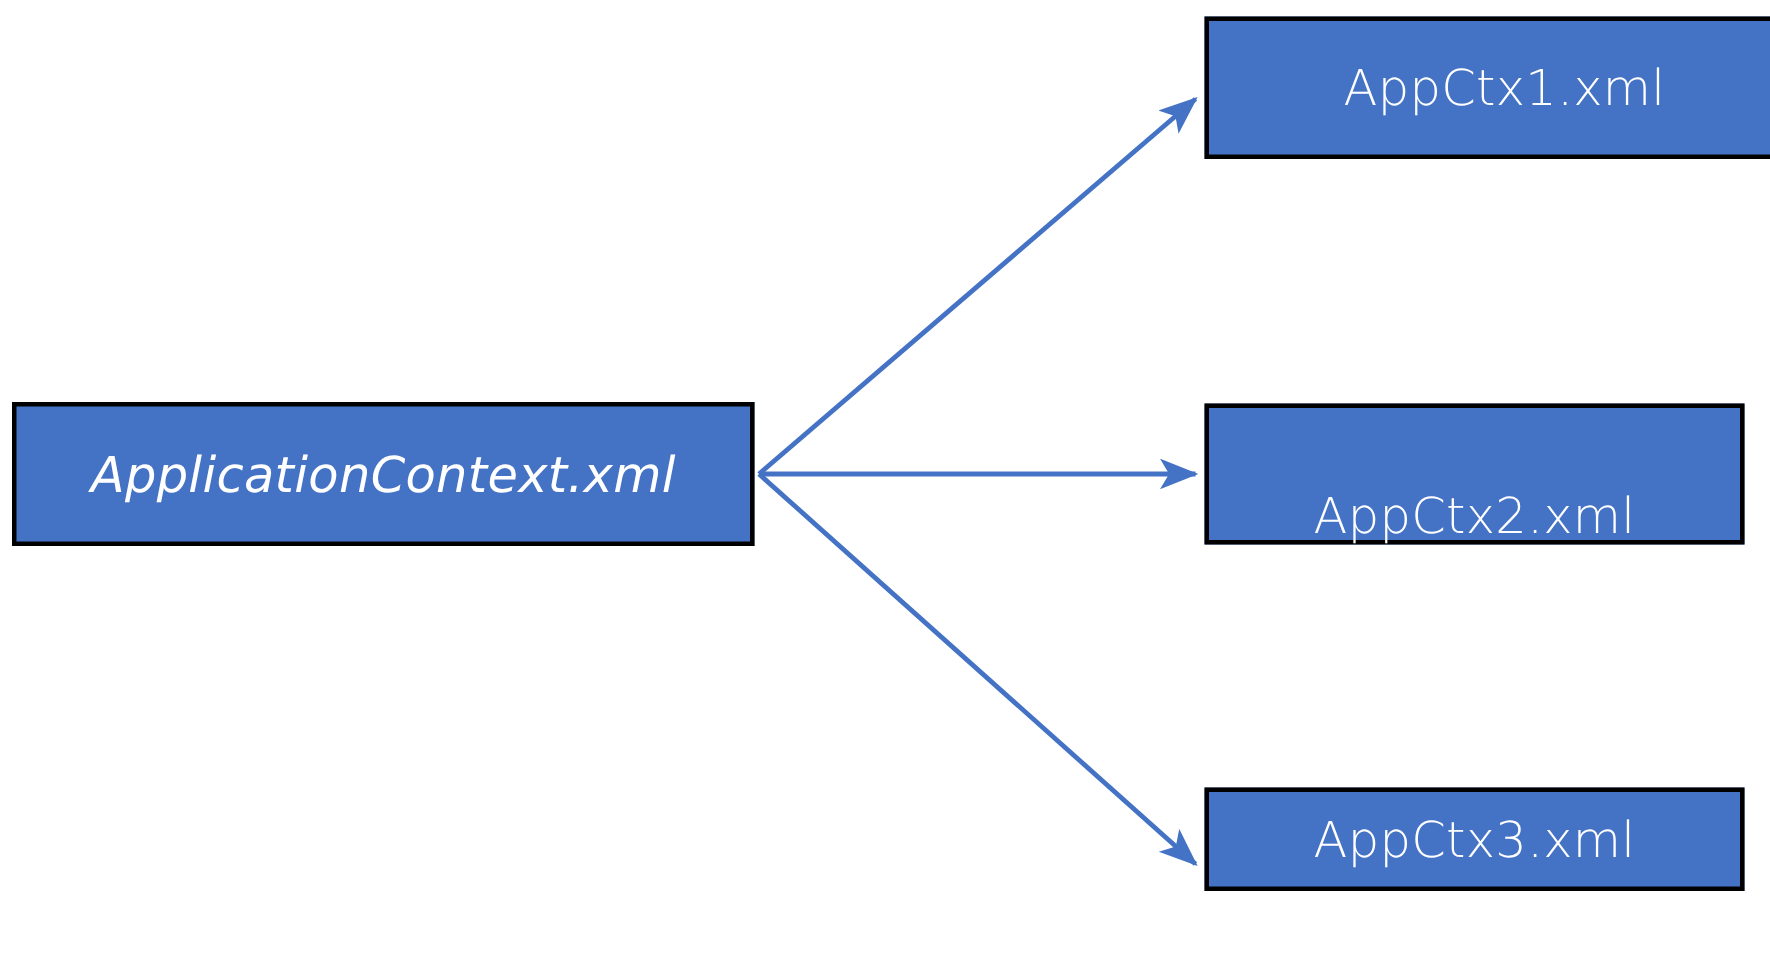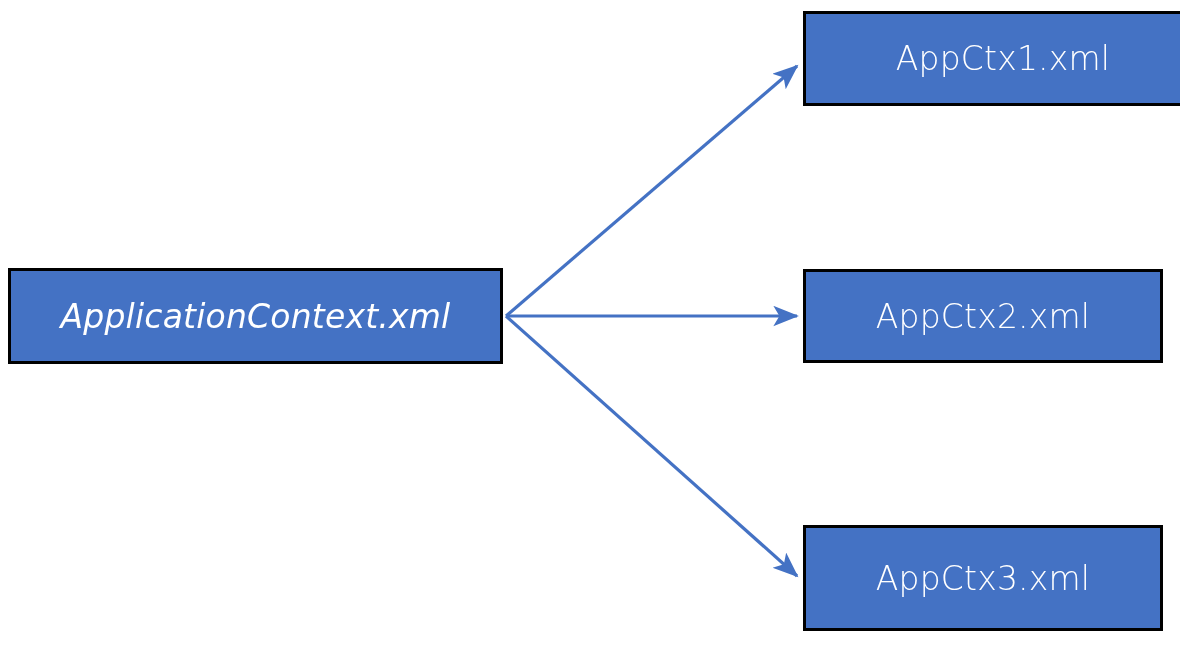--- a/index.html
+++ b/index.html
@@ -56,26 +56,27 @@
     left: 803px;
     top: 11px;
     width: 400px;
     height: 95px;
   }
   #node-child-1 {
     left: 803px;
     top: 269px;
     width: 360px;
     height: 94px;
+    align-items: flex-end;
   }
   #node-child-2 {
     left: 803px;
     top: 525px;
     width: 360px;
-    height: 106px;
+    height: 69px;
   }
 </style>
 </head>
 <body>
 
 <div id="canvas">
 
   <svg class="connectors" viewBox="0 0 1180 646" width="1180" height="646" xmlns="http://www.w3.org/2000/svg">
     <defs>
       <marker id="arrowhead" markerWidth="9" markerHeight="9" refX="7.4" refY="3.2" orient="auto" markerUnits="strokeWidth">

